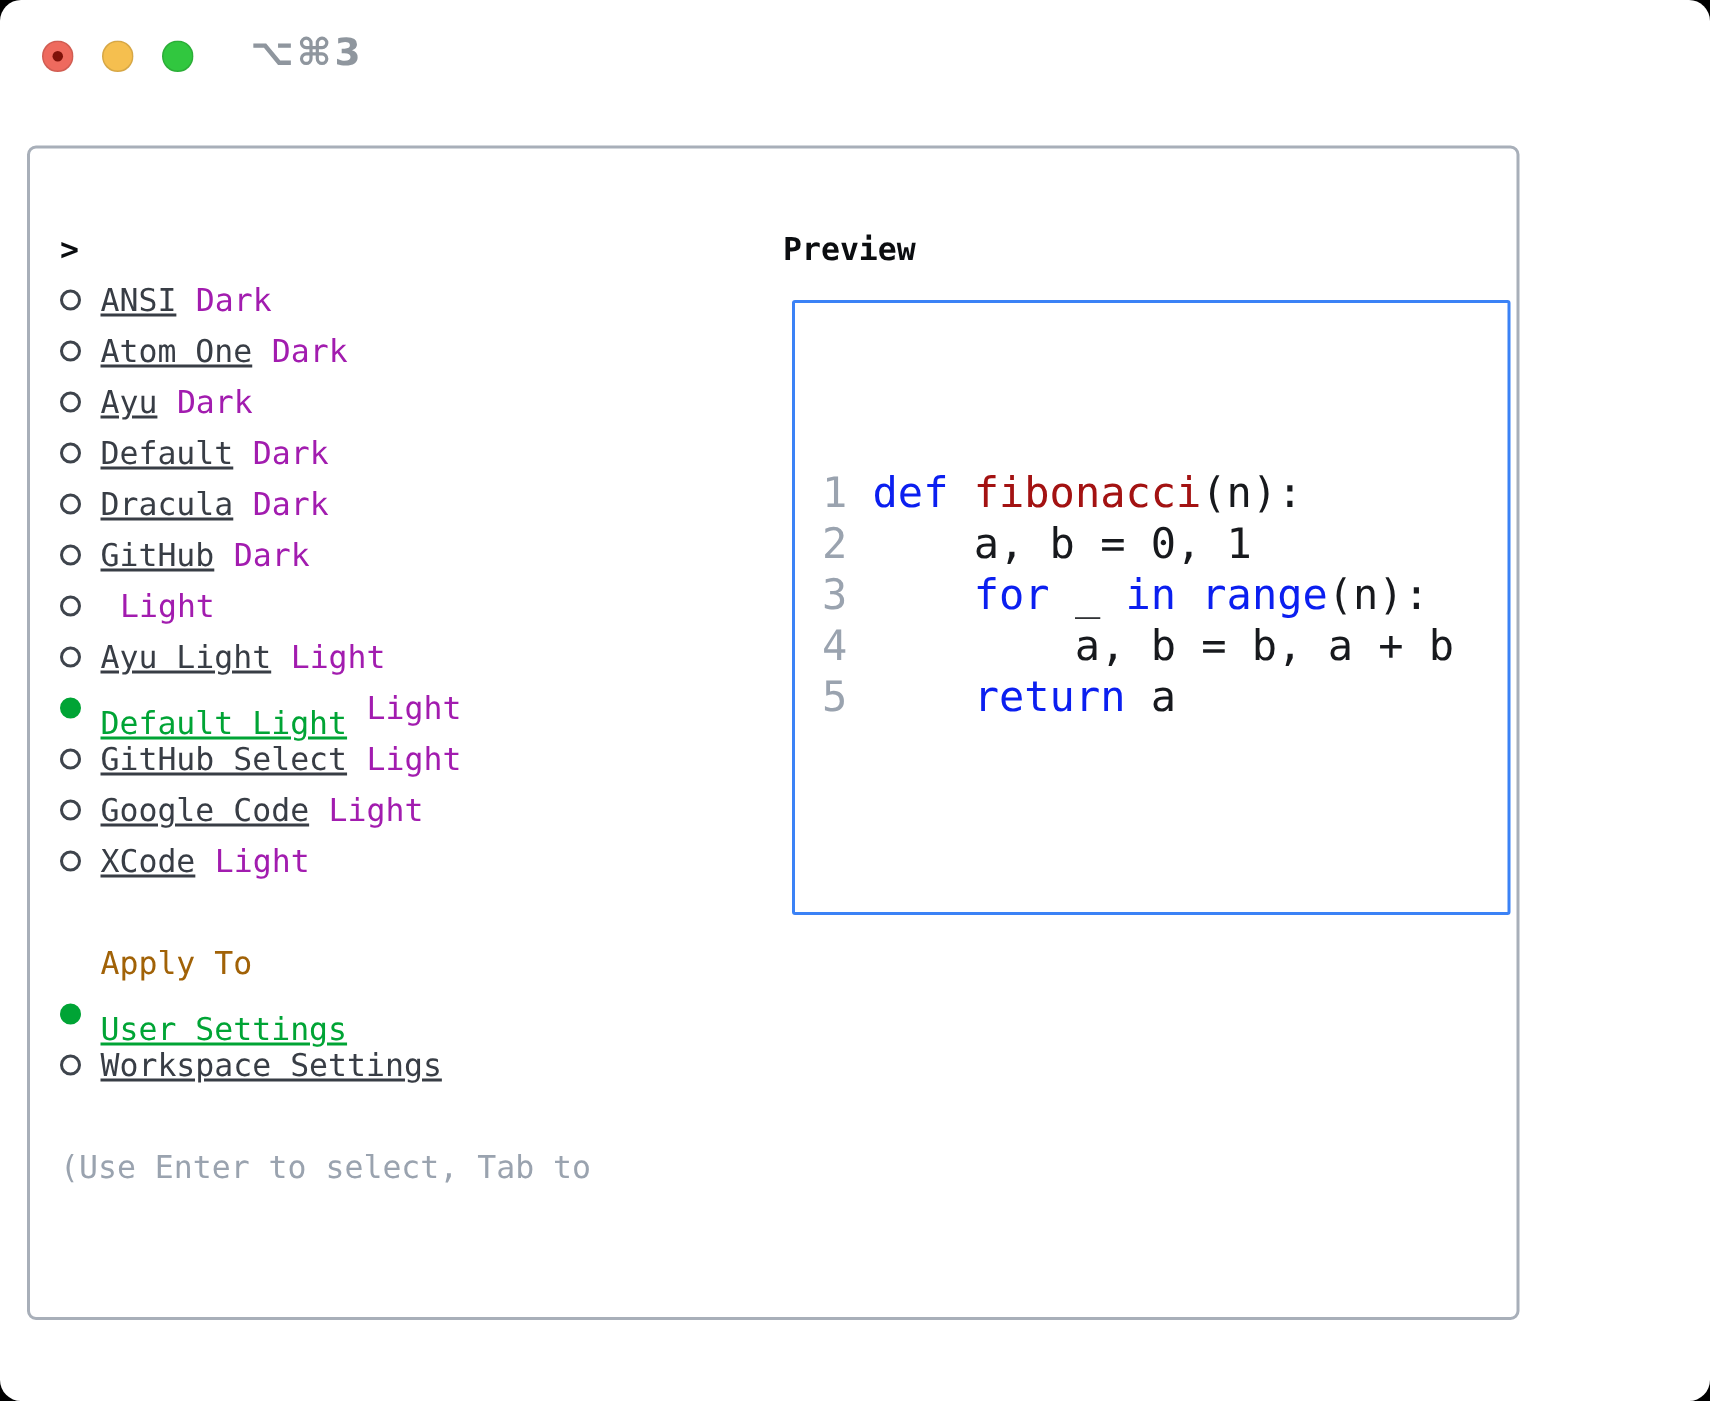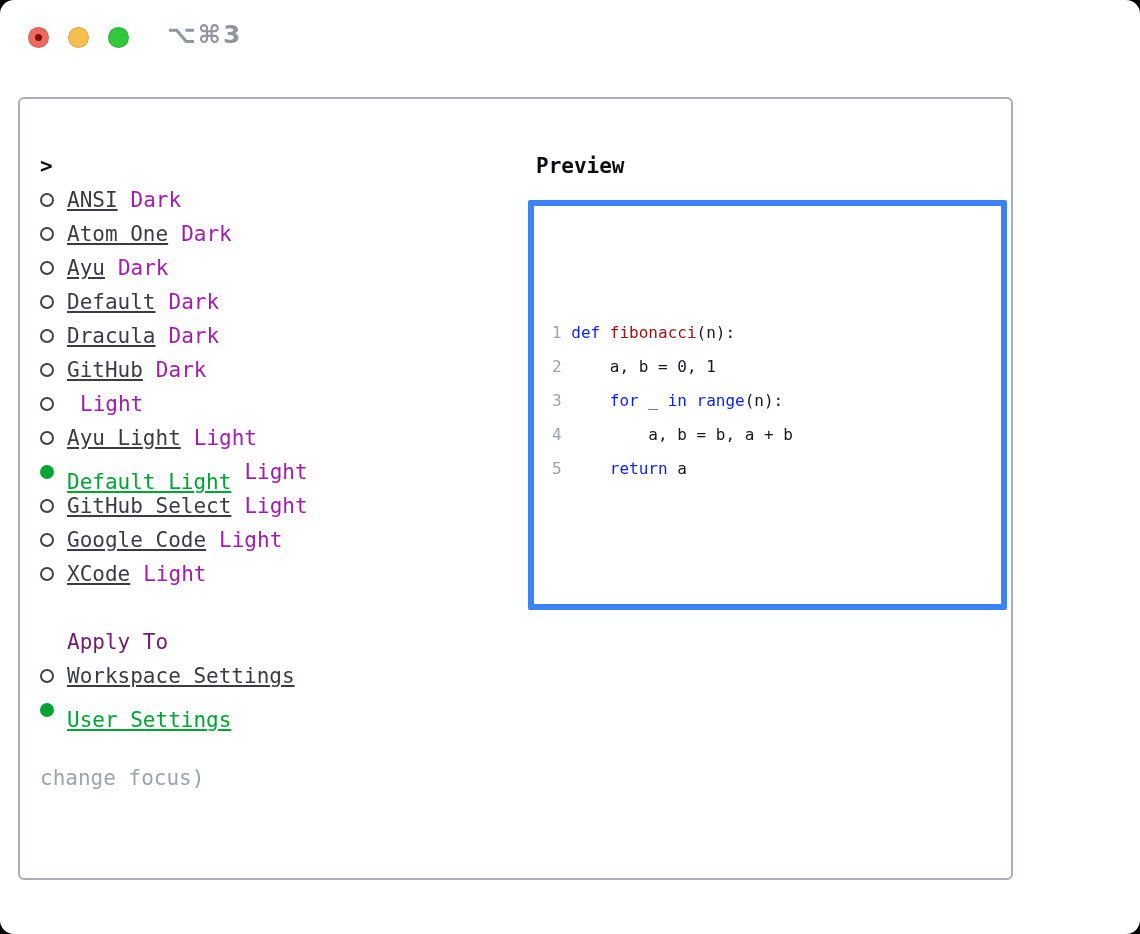--- a/index.html
+++ b/index.html
@@ -37,35 +37,35 @@
   
   .left-col { position:absolute; left:20px; top:50px; width:460px;
               font-size:21px; line-height:34px; }
   .row { display:flex; align-items:flex-start; height:34px; white-space:pre; }
   .marker { flex:0 0 27px; width:27px; height:34px; display:flex; align-items:center; }
   .prompt-char { color:#0b0d10; font-weight:700; }
   .circle { width:14px; height:14px; border:2px solid #3e444c; border-radius:50%;
             box-sizing:border-box; }
   .circle.filled { background:#00a435; border-color:#00a435; }
   .section-title { color:#0b0d10; font-weight:700; }
-  .apply-title-text { color:#701a75; }
+  .apply-title-text { color:#a16207; }
   .name { color:#383d45;text-decoration:underline; }
   .variant { color:#a21caf; margin-left:13px; }
   .item.selected .name { color:#00a435;margin-top:10px; }
   .spacer { height:34px; }
   .hint { color:#9aa3af; }
   .hint div { height:34px; }
 
   
   .right-col { position:absolute; left:484px; top:50px; }
-  .preview-title { margin-left:32px; font-size:21px; line-height:34px; font-weight:700; color:#0b0d10; }
+  .preview-title { margin-left:18px; font-size:21px; line-height:34px; font-weight:700; color:#0b0d10; }
   .preview-box {
     margin-top:17px; margin-left:24px; width:479px; height:410px;
-    border:6px solid #3b82f6; border-radius:2px; box-sizing:border-box;
-    padding:42px 0 0 18px; font-size:16px; line-height:34px; white-space:pre;
+    border:2px solid #3b82f6; border-radius:2px; box-sizing:border-box;
+    padding:42px 0 0 18px; font-size:28px; line-height:34px; white-space:pre;
     overflow:hidden; background:#fff;
   }
   .code-line, .diff-line { height:34px; }
   .ln { color:#9aa3af; }
   .tok-plain { color:#17191d; }
   .tok-kw { color:#0b1ff0; }
   .tok-fn { color:#a31212; }
 </style>
 </head>
 <body>
@@ -104,28 +104,28 @@
         </div>
 
       <div class="spacer"></div>
 
       <div class="row">
         <span class="marker"></span>
         <span class="apply-title-text">Apply To</span>
       </div>
 
       <div id="apply-options">
+          <div class="row item selected"><span class="marker"><span class="circle filled"></span></span><span class="name">User Settings</span></div>
           <div class="row item"><span class="marker"><span class="circle"></span></span><span class="name">Workspace Settings</span></div>
-          <div class="row item selected"><span class="marker"><span class="circle filled"></span></span><span class="name">User Settings</span></div>
         </div>
 
       <div class="spacer"></div>
 
       <div class="hint">
-        <div>change focus)</div>
+        <div>(Use Enter to select, Tab to</div>
       </div>
     </div>
 
     <div class="right-col">
       <div class="preview-title">Preview</div>
       <div class="preview-box">
         <div id="code-block"><div class="code-line"><span class="ln">1</span> <span class="tok-kw">def</span><span class="tok-plain"> </span><span class="tok-fn">fibonacci</span><span class="tok-plain">(n):</span></div><div class="code-line"><span class="ln">2</span> <span class="tok-plain">    a, b = 0, 1</span></div><div class="code-line"><span class="ln">3</span> <span class="tok-plain">    </span><span class="tok-kw">for</span><span class="tok-plain"> _ </span><span class="tok-kw">in</span><span class="tok-plain"> </span><span class="tok-kw">range</span><span class="tok-plain">(n):</span></div><div class="code-line"><span class="ln">4</span> <span class="tok-plain">        a, b = b, a + b</span></div><div class="code-line"><span class="ln">5</span> <span class="tok-plain">    </span><span class="tok-kw">return</span><span class="tok-plain"> a</span></div></div>
         <div class="spacer"></div>
         
       </div>

